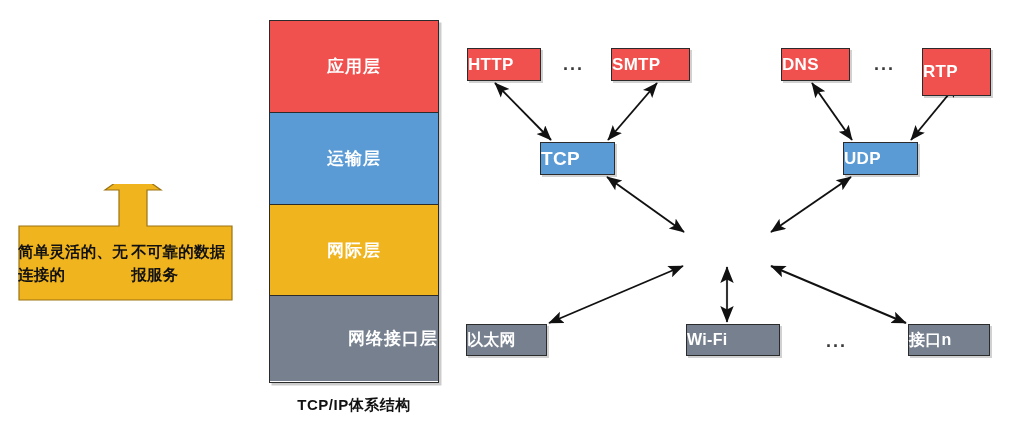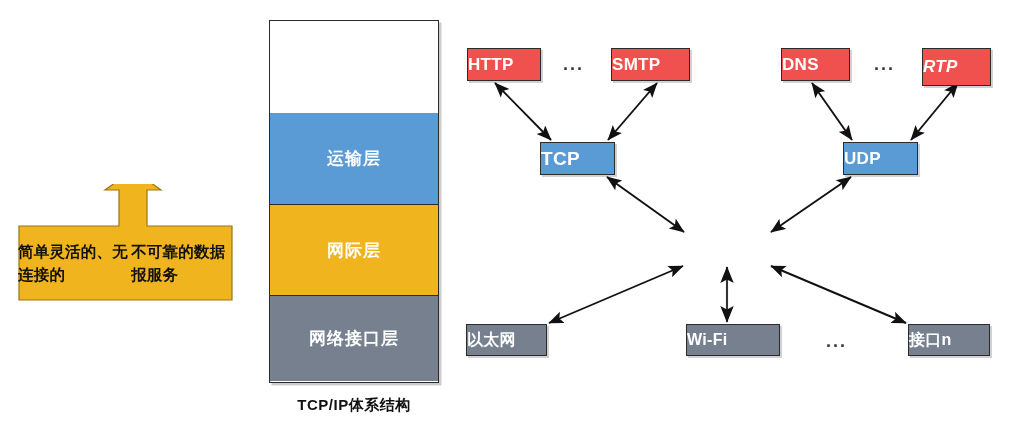--- a/index.html
+++ b/index.html
@@ -157,27 +157,30 @@
     <line x1="851" y1="177" x2="771" y2="232" stroke="#111111" stroke-width="1.9" marker-start="url(#ah-start)" marker-end="url(#ah)"></line>
 
     <line x1="683" y1="266" x2="549" y2="323" stroke="#111111" stroke-width="1.9" marker-start="url(#ah-start)" marker-end="url(#ah)"></line>
 
     <line x1="727" y1="267" x2="727" y2="322" stroke="#333333" stroke-width="2.1" marker-start="url(#ah-start)" marker-end="url(#ah)"></line>
 
     <line x1="771" y1="266" x2="906" y2="323" stroke="#111111" stroke-width="1.9" marker-start="url(#ah-start)" marker-end="url(#ah)"></line>
   </svg>
 
   <div id="stack">
+    <div class="layer l-app layer-sep" style="top:0; height:92px;">
+      <span>应用层</span>
+    </div>
     <div class="layer l-trans layer-sep" style="top:92px; height:92px;">
       <span>运输层</span>
     </div>
     <div class="layer l-inet layer-sep" style="top:184px; height:91px;">
       <span>网际层</span>
     </div>
-    <div class="layer l-link" style="top:275px; height:85px;">
+    <div class="layer l-link" style="top:275px; height:85px;justify-content:flex-end;">
       <span>网络接口层</span>
     </div>
   </div>
 
   <div id="stack-caption">TCP/IP体系结构</div>
 
   <div id="callout">
     <svg id="callout-arrow" viewBox="0 0 215 117">
       <path d="M 101 42 L 101 6 L 87 6 L 115 -14 L 143 6 L 129 6 L 129 42 L 214 42 L 214 116 L 1 116 L 1 42 Z" fill="#F0B41E" stroke="#9c7312" stroke-width="1.2"></path>
     </svg>
@@ -189,21 +192,21 @@
 
   <div class="node app" style="left:467px; top:48px; width:74px; height:33px; font-size:17px;">
     <span>HTTP</span>
   </div>
   <div class="node app" style="left:611px; top:48px; width:79px; height:33px; font-size:17px;">
     <span>SMTP</span>
   </div>
   <div class="node app" style="left:781px; top:48px; width:69px; height:33px; font-size:17px;">
     <span>DNS</span>
   </div>
-  <div class="node app" style="left:922px; top:48px; width:69px; height:38px; font-size:17px;font-style:italic;">
+  <div class="node app" style="left:922px; top:48px; width:69px; height:48px; font-size:17px;">
     <span>RTP</span>
   </div>
 
   <div class="node trans" style="left:540px; top:142px; width:75px; height:33px; font-size:19px;">
     <span>TCP</span>
   </div>
   <div class="node trans" style="left:843px; top:142px; width:75px; height:33px; font-size:17px;">
     <span>UDP</span>
   </div>
 

